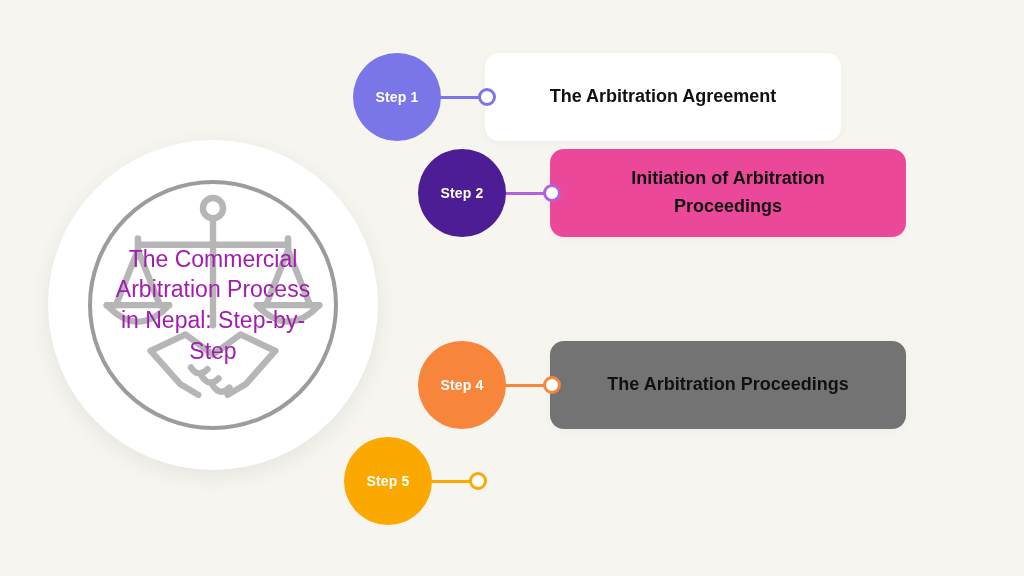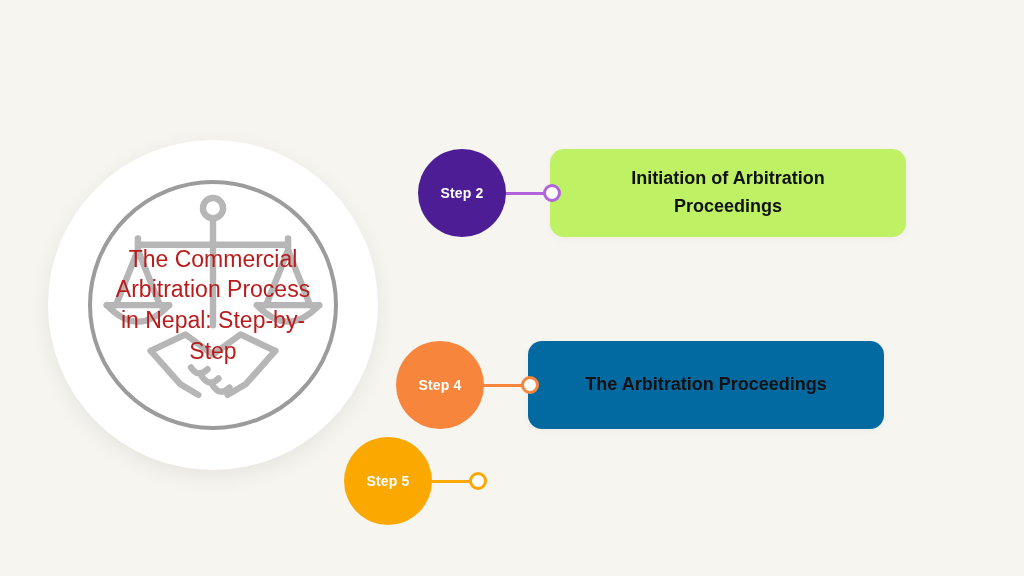--- a/index.html
+++ b/index.html
@@ -27,21 +27,21 @@
     position:absolute;inset:0;display:flex;align-items:center;justify-content:center;
     text-align:center;font-size:23px;line-height:1.33;color:#1d1d1d;
     white-space:pre;z-index:2;font-weight:400;
   }
 
   
   .row{position:absolute;width:488px;height:96px;}
   .row-0{left:353px;top:49px;}
   .row-1{left:418px;top:145px;}
   .row-2{left:483px;top:241px;}
-  .row-3{left:396px;top:337px;}
+  .row-3{left:418px;top:337px;}
   .row-4{left:344px;top:433px;}
 
   .step-circle{
     position:absolute;left:0;top:4px;width:88px;height:88px;border-radius:50%;
     display:flex;align-items:center;justify-content:center;z-index:3;
   }
   .step-label{color:#ffffff;font-weight:bold;font-size:14px;letter-spacing:.2px;}
 
   .connector-line{
     position:absolute;left:86px;top:46.5px;width:42px;height:3px;border-radius:2px;z-index:1;
@@ -82,47 +82,57 @@
       <line x1="202" y1="68" x2="226" y2="128"></line>
       <line x1="168" y1="128" x2="236" y2="128"></line>
       <path d="M168 128 Q202 164 236 128"></path>
       <path d="M52 178 L90 160 L120 182 L150 160 L188 178"></path>
       <path d="M52 178 L84 214 L104 226"></path>
       <path d="M188 178 L156 214 L136 226"></path>
       <path d="M96 196 q8 12 18 2"></path>
       <path d="M108 206 q8 12 18 2"></path>
       <path d="M120 216 q8 12 18 2"></path>
     </svg>
-    <div class="hero-title" style="color: #b91c1c;">The Commercial
+    <div class="hero-title" style="color: #a21caf;">The Commercial
 Arbitration Process
 in Nepal: Step-by-
 Step</div>
   </div>
 
+  <div class="row row-0">
+    <div class="step-circle" style="background: rgb(123, 118, 231);">
+      <span class="step-label">Step 1</span>
+    </div>
+    <div class="connector-line" style="background: rgb(123, 118, 231);"></div>
+    <div class="connector-ring" style="border-color: rgb(123, 118, 231);"></div>
+    <div class="card" style="background: rgb(255, 255, 255);">
+      <div class="card-title">The Arbitration Agreement</div>
+    </div>
+  </div>
 
   <div class="row row-1">
     <div class="step-circle" style="background: #4c1d95;">
       <span class="step-label">Step 2</span>
     </div>
     <div class="connector-line" style="background: rgb(177, 99, 222);"></div>
     <div class="connector-ring" style="border-color: rgb(177, 99, 222);"></div>
-    <div class="card" style="background: #bef264; justify-content: center;">
+    <div class="card" style="background: #ec4899; justify-content: center;">
       <div class="card-title">Initiation of Arbitration
 Proceedings</div>
     </div>
   </div>
 
 
   <div class="row row-3">
     <div class="step-circle" style="background: rgb(248, 133, 60);">
       <span class="step-label">Step 4</span>
     </div>
     <div class="connector-line" style="background: rgb(248, 133, 60);"></div>
     <div class="connector-ring" style="border-color: rgb(248, 133, 60);"></div>
-    <div class="card" style="background: #0369a1;">
+    <div class="card" style="background: #737373;">
       <div class="card-title">The Arbitration Proceedings</div>
     </div>
   </div>
 
   <div class="row row-4">
     <div class="step-circle" style="background: rgb(251, 168, 0);">
       <span class="step-label">Step 5</span>
     </div>
     <div class="connector-line" style="background: rgb(251, 168, 0);"></div>
     <div class="connector-ring" style="border-color: rgb(251, 168, 0);"></div>

